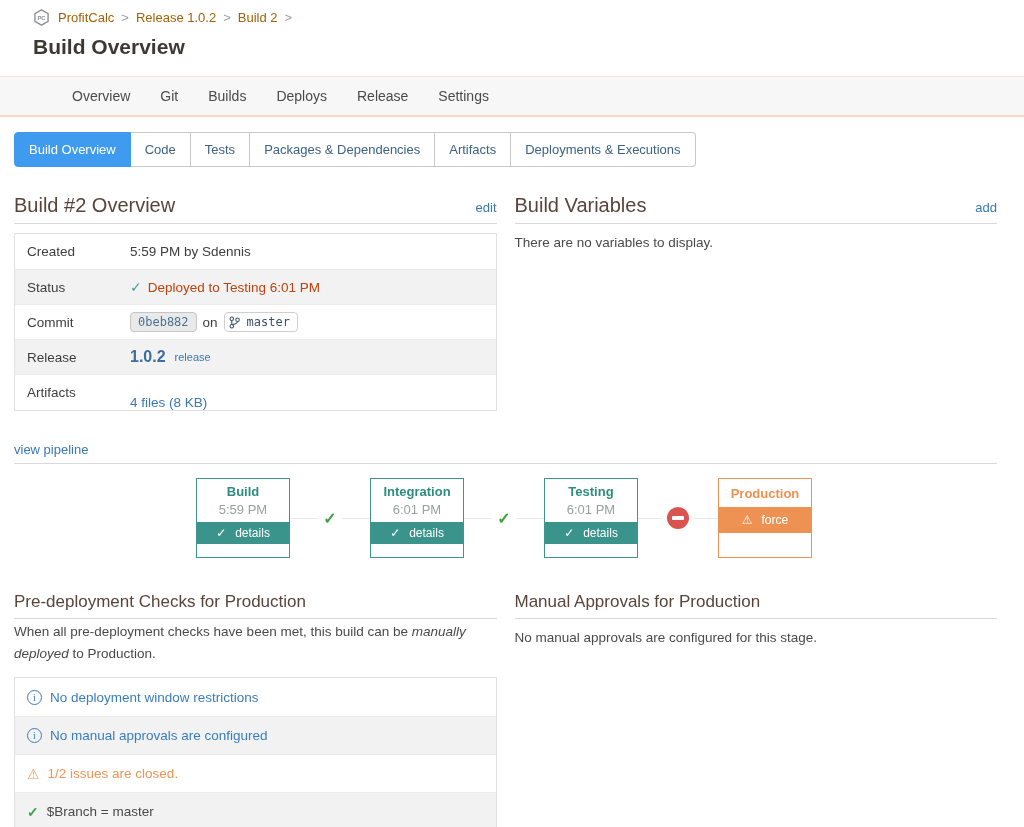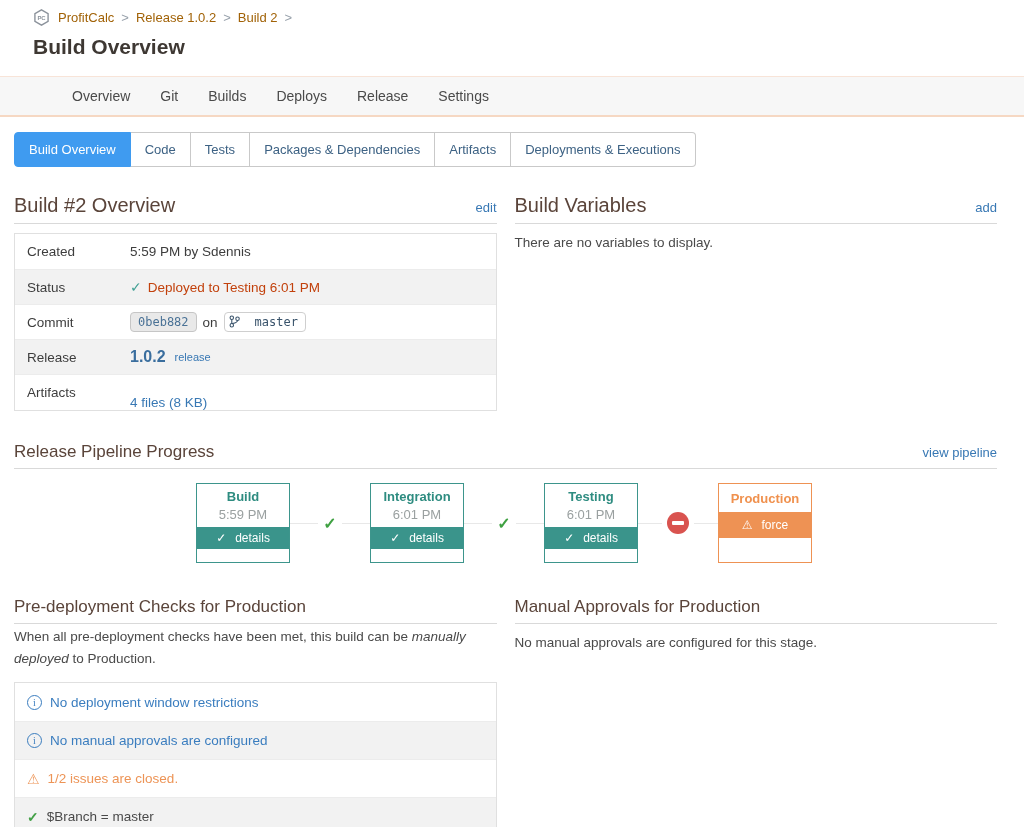--- a/index.html
+++ b/index.html
@@ -59,21 +59,21 @@
   .kv-row.alt { background: #f2f2f2; }
   .kv-label { width: 115px; padding-left: 12px; color: #3d3d3d; flex: none; }
   .kv-value { display: flex; align-items: center; gap: 6px; }
   .teal-text { color: #c2410c; }
   .check-teal { color: #41a094; font-size: 14px; }
   .badge-hash {
     font-family: "DejaVu Sans Mono", monospace; font-size: 12px; color: #4a7296;
     background: #e9e9e9; border: 1px solid #c6c6c6; border-radius: 4px; padding: 2px 7px;
   }
   .badge-branch {
-    display: inline-flex; align-items: flex-start; gap: 15px;
+    display: inline-flex; align-items: center; gap: 7px;
     font-family: "DejaVu Sans Mono", monospace; font-size: 12px; color: #39536b;
     background: #fff; border: 1px solid #cfcfcf; border-radius: 4px; padding: 2px 7px 2px 4px;
   }
   .rel-version { font-weight: 700; color: #3a6e9e; font-size: 16px; }
   .rel-link { font-size: 11px; color: #3878b4; margin-left: 3px; }
   .blue-link { color: #3878b4; margin-top: 20px; }
 
   
   .pipe-sect { padding: 0 27px 0 14px; margin-top: 31px; }
   .pipe-row { display: flex; align-items: center; margin: 14px 0 0 182px; }
@@ -214,21 +214,20 @@
     <div class="sect-head">
       <span class="sect-title">Build Variables</span>
       <a class="sect-link">add</a>
     </div>
     <div class="empty-text">There are no variables to display.</div>
   </div>
 </div>
 
 <div class="pipe-sect">
   <div class="sect-head">
-    <span class="sect-title sm">Release Pipeline Progress</span>
     <a class="sect-link">view pipeline</a>
   </div>
   <div class="pipe-row">
 
     <div class="stage">
       <div class="stage-name">Build</div>
       <div class="stage-time">5:59 PM</div>
       <div class="stage-action">
         <span class="w-check">✓</span>
         <span>details</span>

